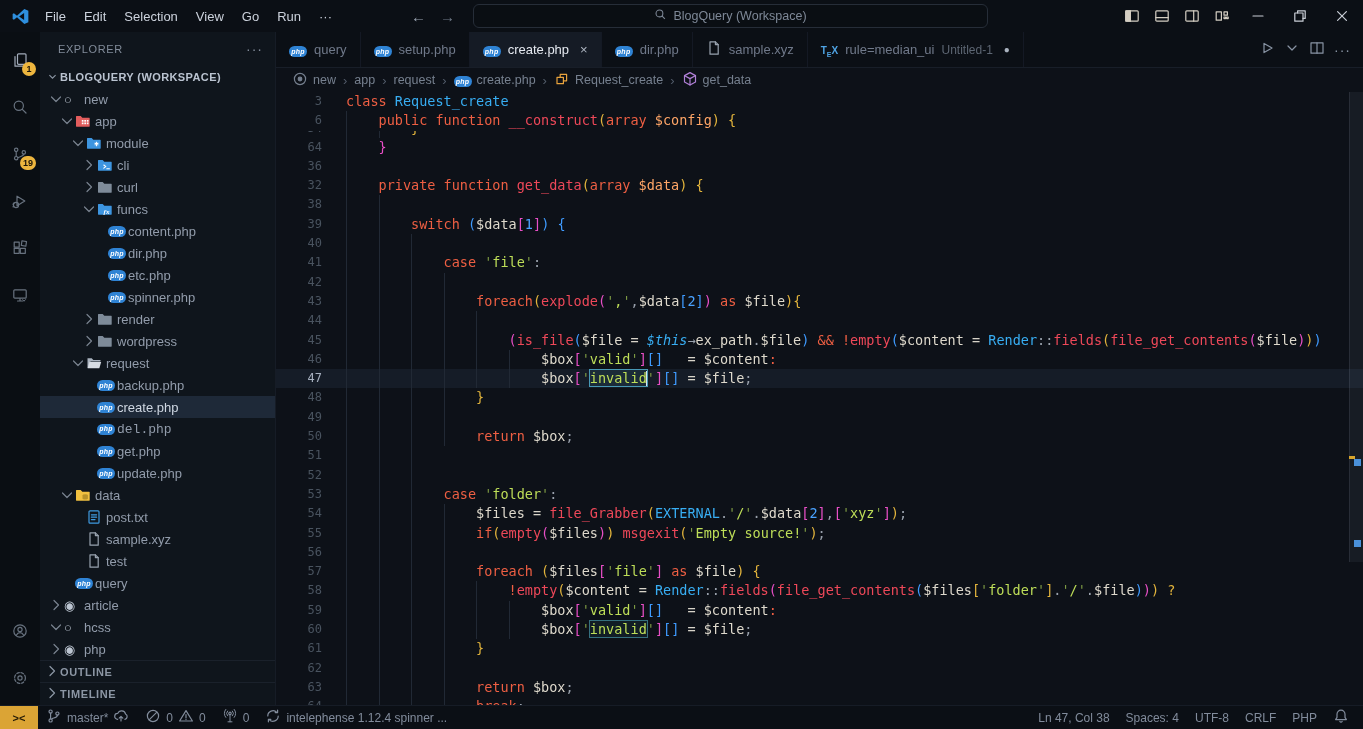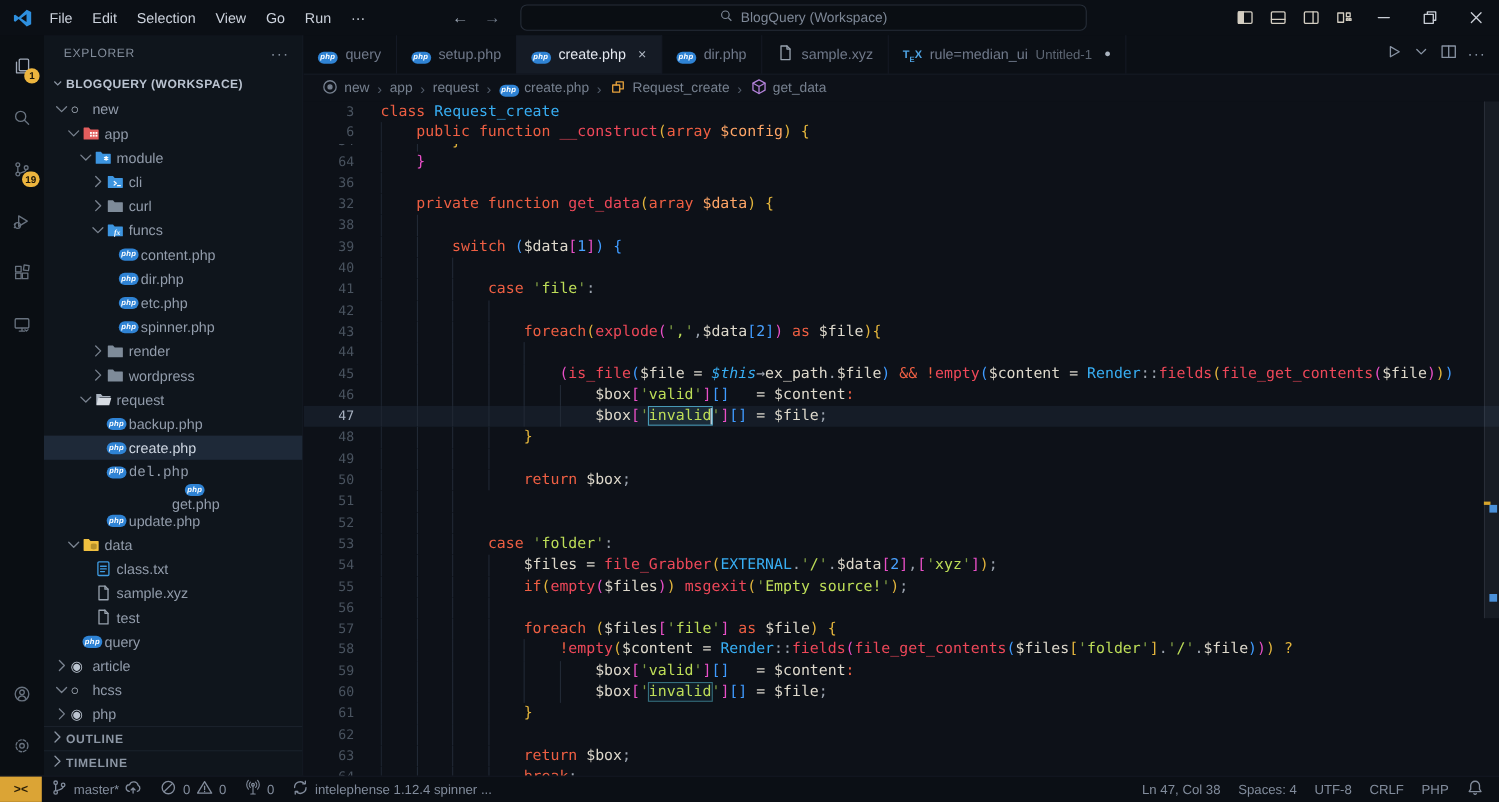--- a/index.html
+++ b/index.html
@@ -427,21 +427,21 @@
             </span>
             <span>create.php</span>
           </div>
           <div class="tree-row" style="padding-left: 41px; font-family: Liberation Mono, monospace;">
             <span class="tw"></span>
             <span class="fic">
               <span class="php-badge">php</span>
             </span>
             <span>del.php</span>
           </div>
-          <div class="tree-row" style="padding-left: 41px; flex-direction: column;">
+          <div class="tree-row" style="padding-left: 41px;">
             <span class="tw"></span>
             <span class="fic">
               <span class="php-badge">php</span>
             </span>
             <span>get.php</span>
           </div>
           <div class="tree-row" style="padding-left: 41px;">
             <span class="tw"></span>
             <span class="fic">
               <span class="php-badge">php</span>
@@ -464,21 +464,21 @@
             <span>data</span>
           </div>
           <div class="tree-row" style="padding-left: 30px;">
             <span class="tw"></span>
             <span class="fic">
               <svg viewBox="0 0 16 16" width="16" height="16" fill="none" stroke="currentColor" stroke-width="1.2" stroke-linecap="round" stroke-linejoin="round">
                 <rect x="3" y="1.8" width="10" height="12.4" rx="1" stroke="#3f9ae0"></rect>
                 <path d="M5.4 5.8h5.2M5.4 8.2h5.2M5.4 10.6h3.6" stroke="#3f9ae0"></path>
               </svg>
             </span>
-            <span>class.txt</span>
+            <span>post.txt</span>
           </div>
           <div class="tree-row" style="padding-left: 30px;">
             <span class="tw"></span>
             <span class="fic">
               <svg viewBox="0 0 16 16" width="16" height="16" fill="none" stroke="currentColor" stroke-width="1.2" stroke-linecap="round" stroke-linejoin="round">
                 <path d="M4 1.8h5.4l2.8 2.8v9.6H4z" stroke="#98a2ae"></path>
                 <path d="M9.4 1.8v2.8h2.8" stroke="#98a2ae"></path>
               </svg>
             </span>
             <span>sample.xyz</span>

